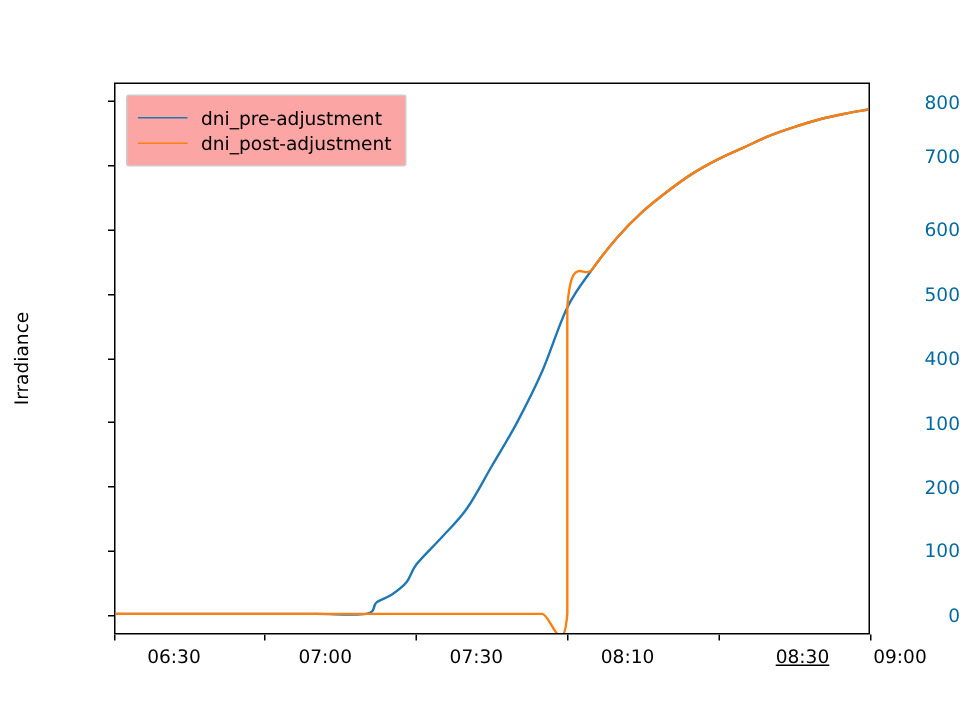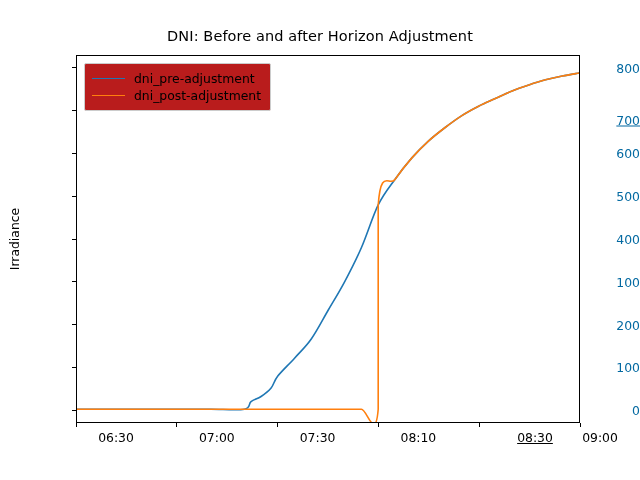--- a/index.html
+++ b/index.html
@@ -78,21 +78,21 @@
     top: 239px;
     font-size: 12.4px;
     color: #000000;
     transform: translate(-50%, -50%) rotate(-90deg);
     white-space: nowrap;
   }
   #legend {
     position: absolute;
     left: 84px;
     top: 63px;
-    background: #b91c1c;
+    background: #fca5a5;
     border: 0.9px solid #cccccc;
     border-radius: 2px;
     padding: 6px 9px 6px 7px;
   }
   .legend-row {
     display: flex;
     align-items: center;
     height: 17px;
   }
   .legend-swatch {
@@ -107,40 +107,39 @@
     font-size: 12.4px;
     color: #000000;
     white-space: nowrap;
   }
 </style>
 </head>
 <body>
 
 <div id="figure">
 
-  <div id="title">DNI: Before and after Horizon Adjustment</div>
 
   <div id="ylabel">Irradiance</div>
 
   <div id="y-axis">
       <div class="ytick-label" style="top: 410.163px; width: 67px;">0</div>
       <div class="ytick-mark" style="left: 72.4px; top: 409.663px;"></div>
       <div class="ytick-label" style="top: 367.372px; width: 67px;">100</div>
       <div class="ytick-mark" style="left: 72.4px; top: 366.872px;"></div>
       <div class="ytick-label" style="top: 324.581px; width: 67px;">200</div>
       <div class="ytick-mark" style="left: 72.4px; top: 324.081px;"></div>
       <div class="ytick-label" style="top: 281.791px; width: 67px;">100</div>
       <div class="ytick-mark" style="left: 72.4px; top: 281.291px;"></div>
       <div class="ytick-label" style="top: 239px; width: 67px;">400</div>
       <div class="ytick-mark" style="left: 72.4px; top: 238.5px;"></div>
       <div class="ytick-label" style="top: 196.209px; width: 67px;">500</div>
       <div class="ytick-mark" style="left: 72.4px; top: 195.709px;"></div>
       <div class="ytick-label" style="top: 153.419px; width: 67px;">600</div>
       <div class="ytick-mark" style="left: 72.4px; top: 152.919px;"></div>
-      <div class="ytick-label" style="top: 120px; width: 67px; text-decoration: underline;">700</div>
+      <div class="ytick-label" style="top: 104px; width: 67px;">700</div>
       <div class="ytick-mark" style="left: 72.4px; top: 110.128px;"></div>
       <div class="ytick-label" style="top: 67.8372px; width: 67px;">800</div>
       <div class="ytick-mark" style="left: 72.4px; top: 67.3372px;"></div>
     </div>
   <div id="x-axis">
       <div class="xtick-label" style="left: 76px; top: 430px;">06:30</div>
       <div class="xtick-mark" style="left: 75.5px; top: 423px;"></div>
       <div class="xtick-label" style="left: 176.8px; top: 430px;">07:00</div>
       <div class="xtick-mark" style="left: 176.3px; top: 423px;"></div>
       <div class="xtick-label" style="left: 277.6px; top: 430px;">07:30</div>

